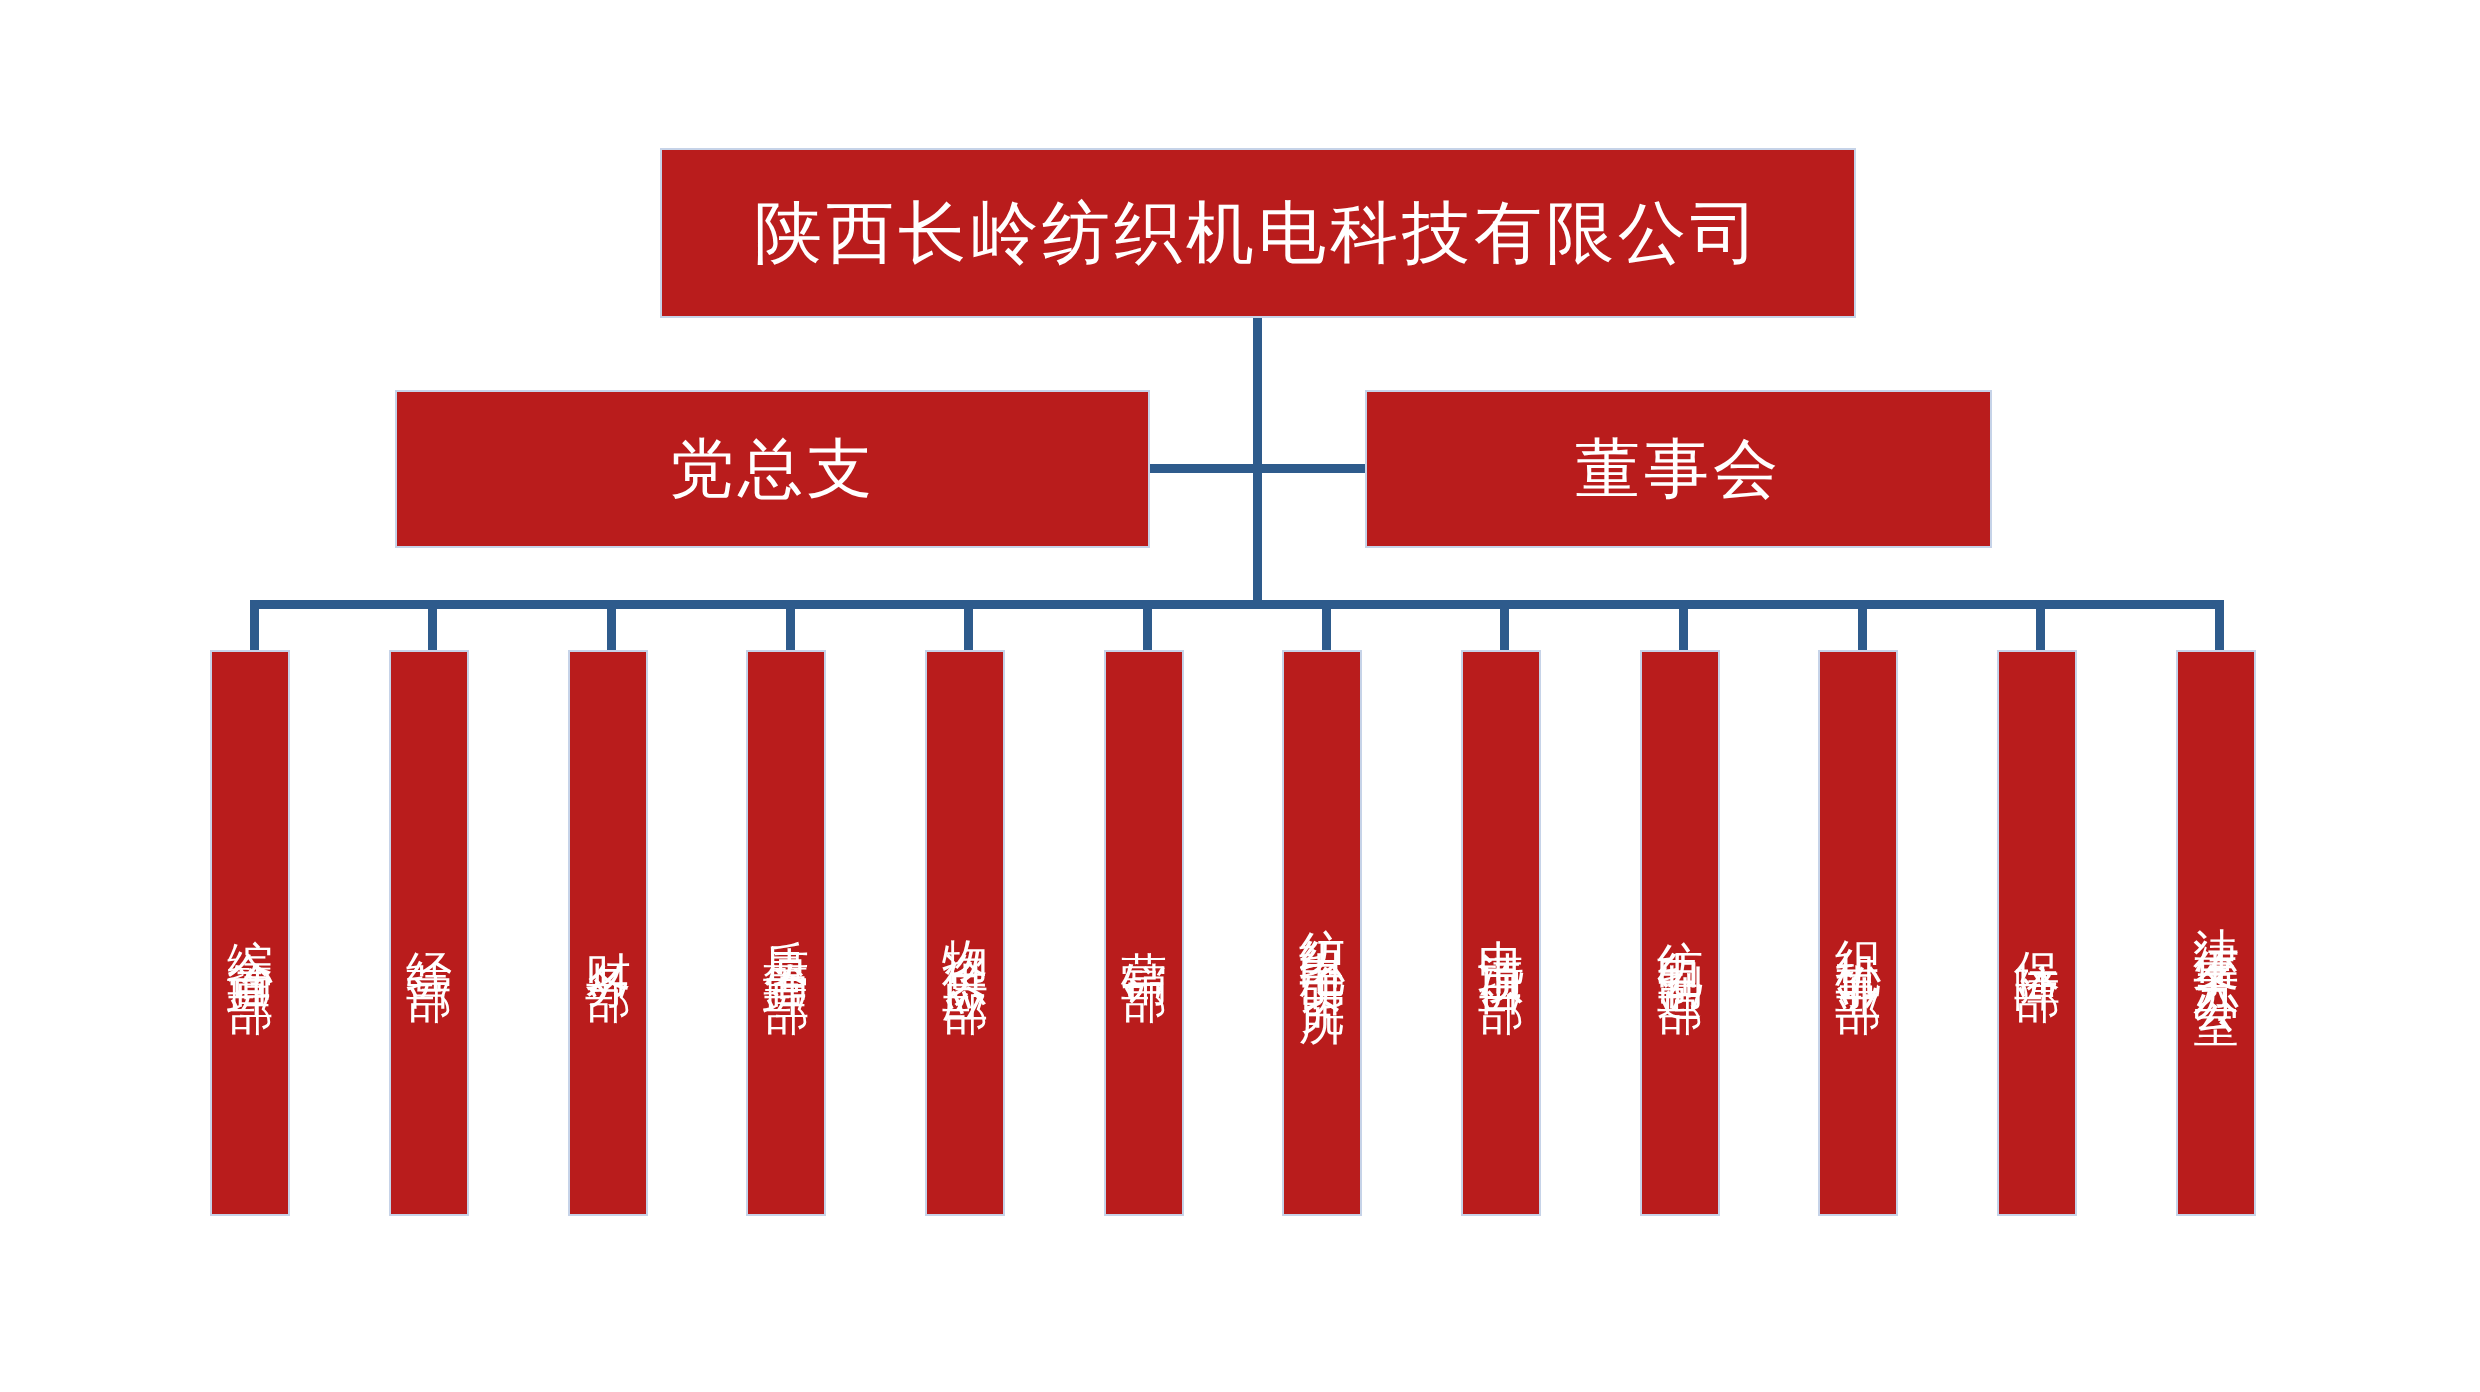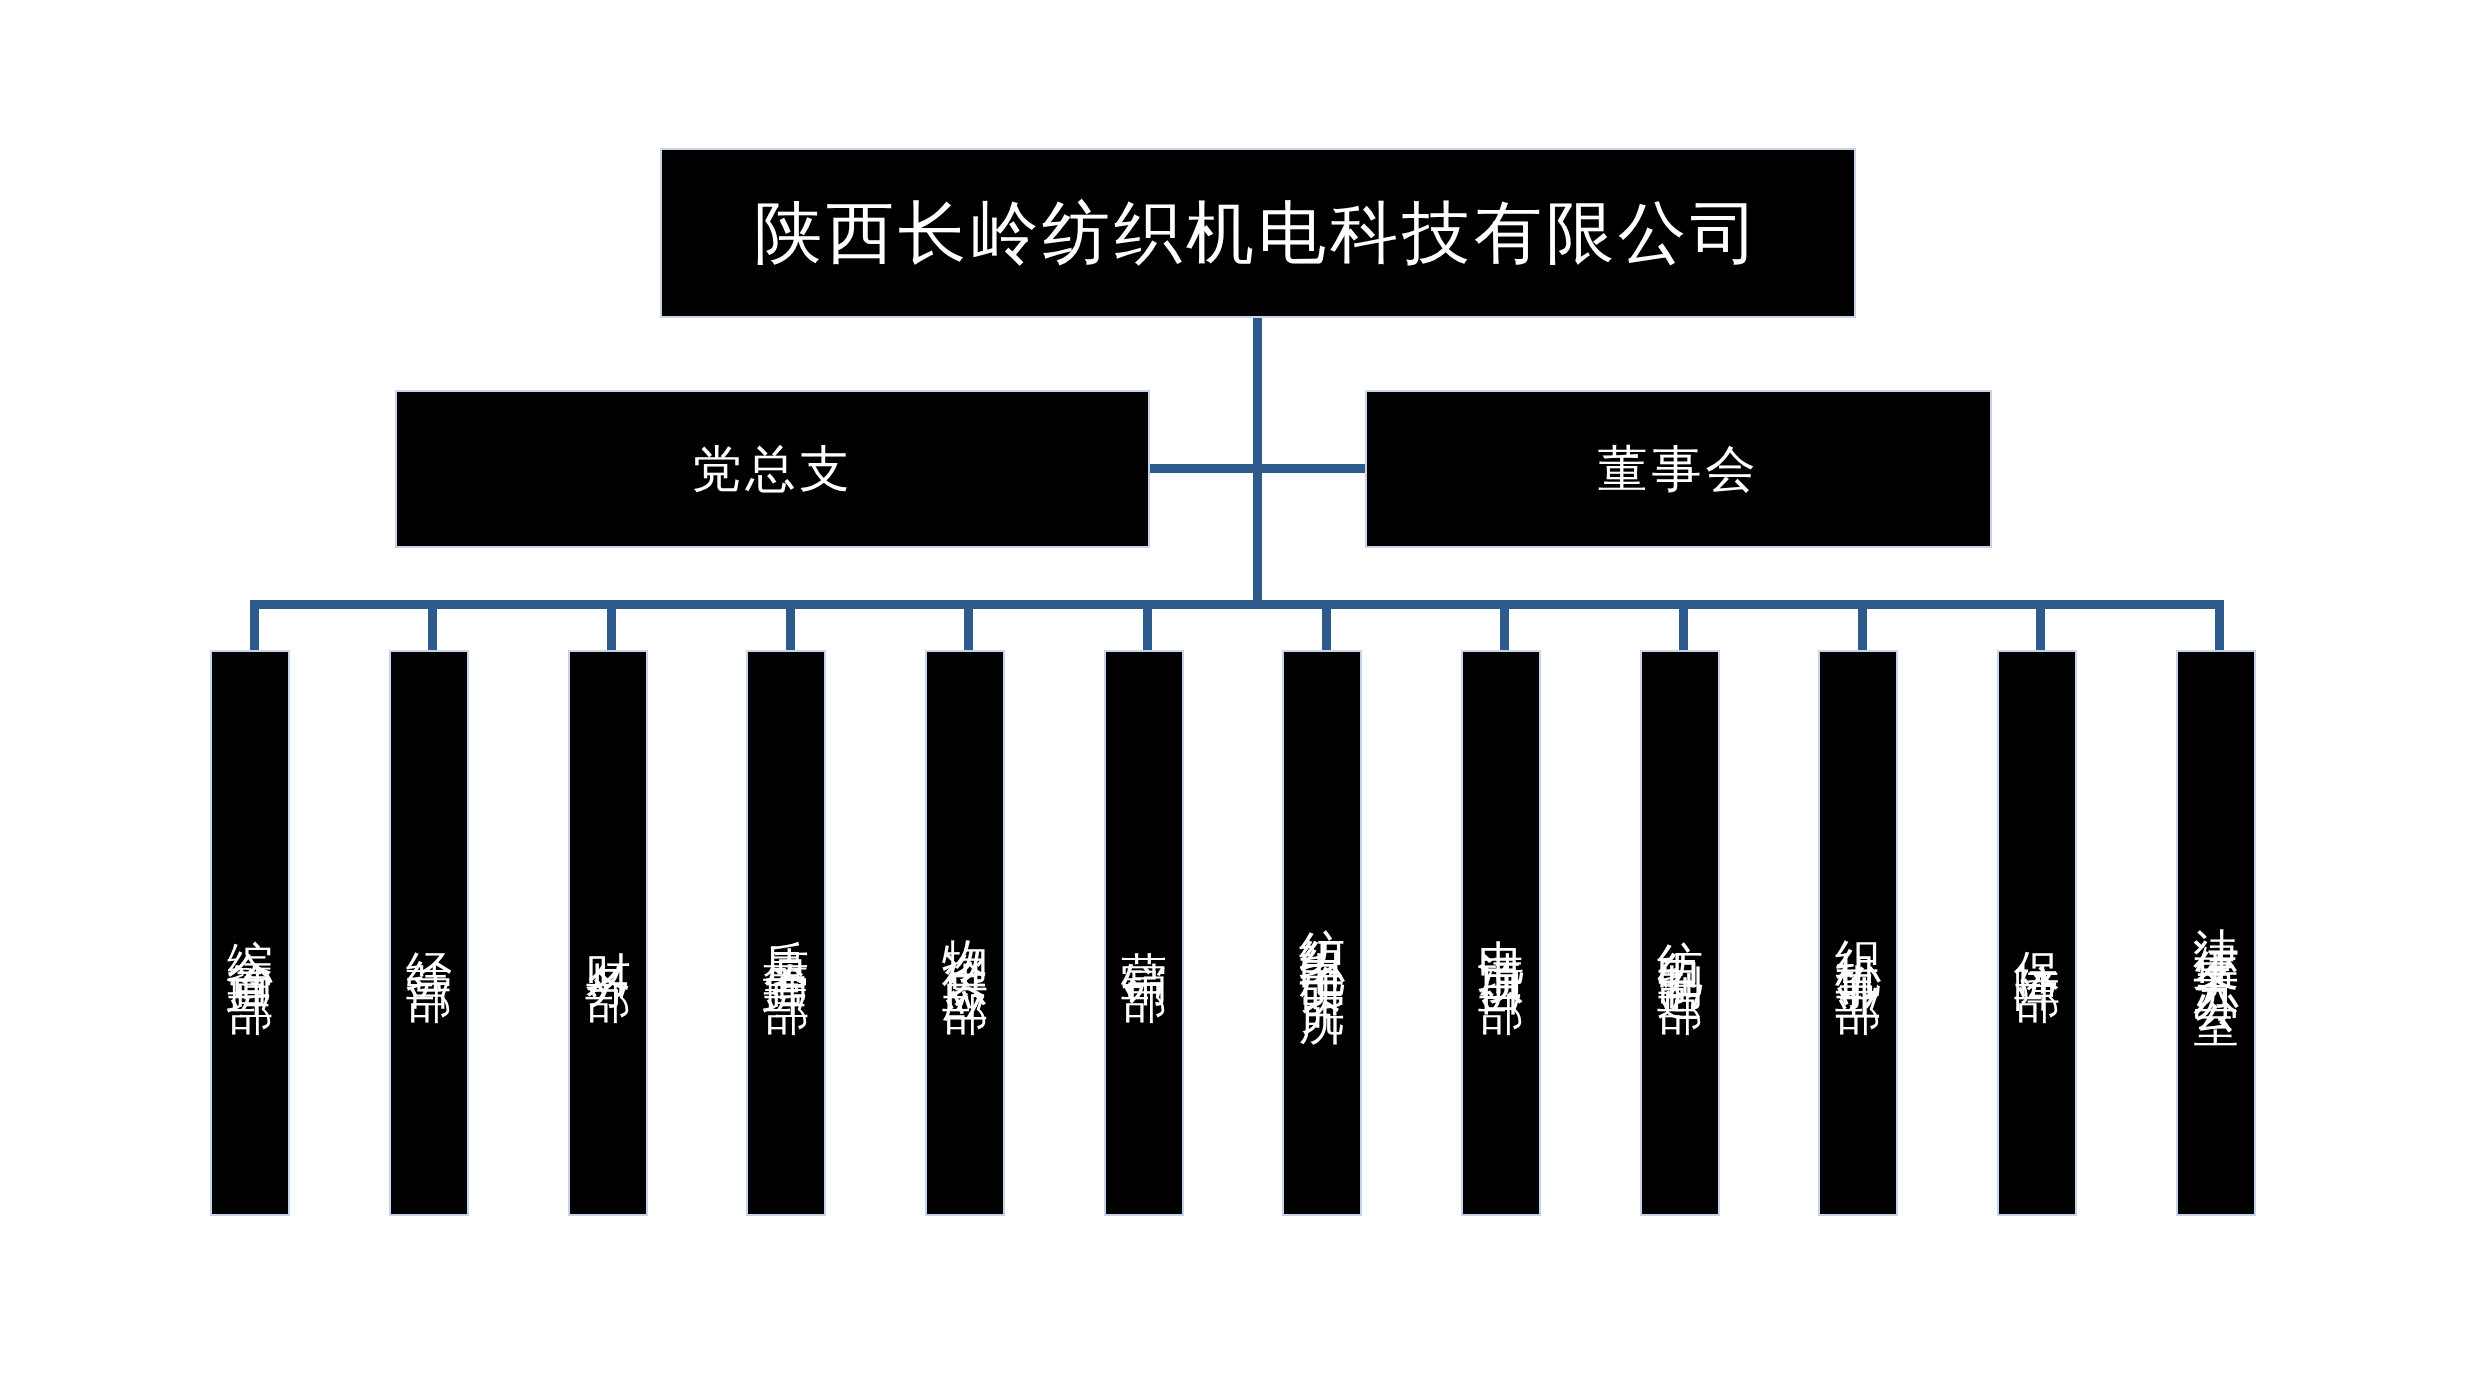--- a/index.html
+++ b/index.html
@@ -14,21 +14,21 @@
     position: relative;
     width: 2480px;
     height: 1392px;
     background: #ffffff;
     overflow: hidden;
   }
 
   
   .node {
     position: absolute;
-    background: #000000;
+    background: #b91c1c;
     border: 2px solid #C6D3E8;
     box-sizing: border-box;
     color: #ffffff;
     display: flex;
     align-items: center;
     justify-content: center;
     text-align: center;
   }
 
   
@@ -38,21 +38,21 @@
     width: 1196px;
     height: 170px;
     font-size: 68px;
     letter-spacing: 4px;
   }
 
   
   .node-l2 {
     top: 390px;
     height: 158px;
-    font-size: 50px;
+    font-size: 65px;
     letter-spacing: 4px;
   }
   .node-party  { left: 395px;  width: 755px; }
   .node-board  { left: 1365px; width: 627px; }
 
   
   .node-dept {
     top: 650px;
     height: 566px;
     width: 80px;

